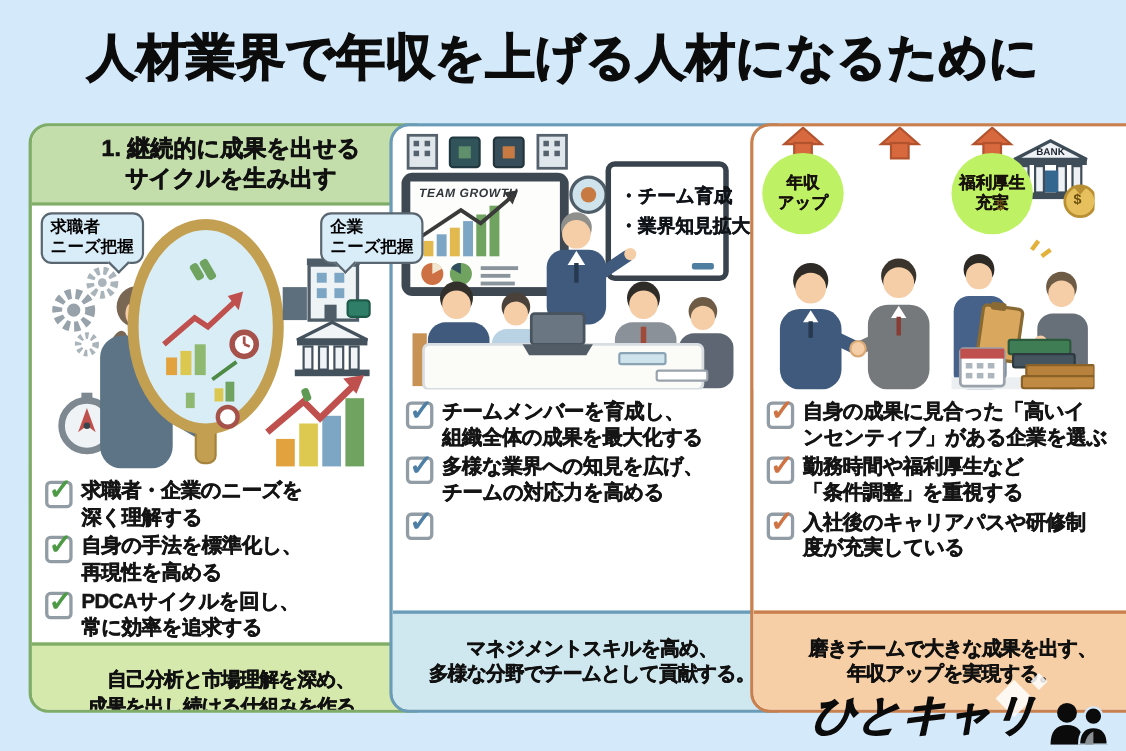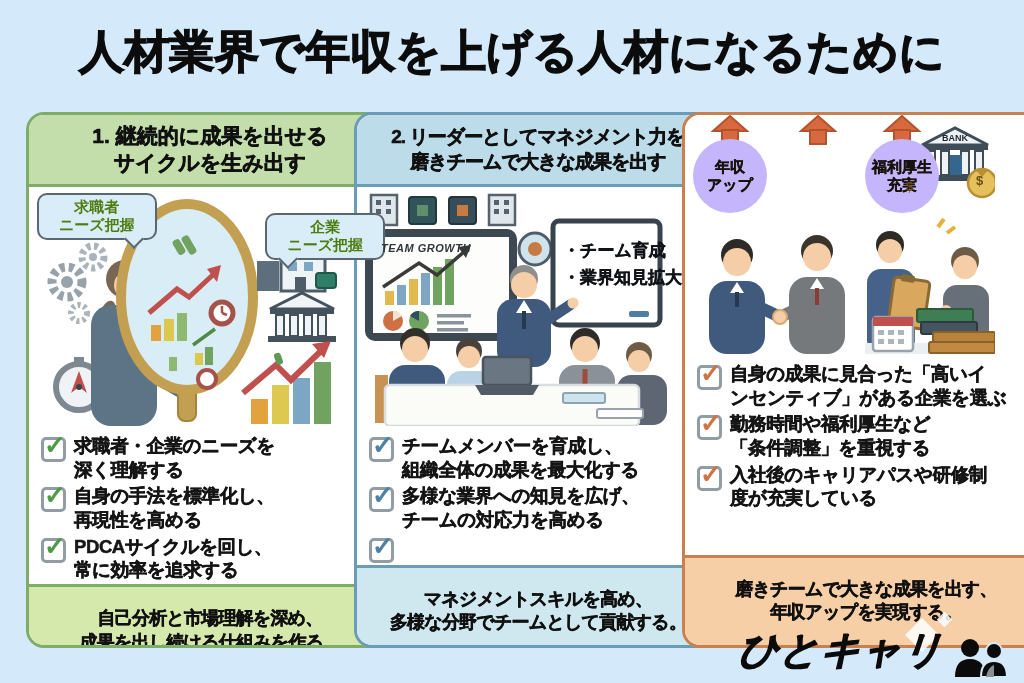--- a/index.html
+++ b/index.html
@@ -28,33 +28,33 @@
   .checkbox{flex:0 0 auto;width:19px;height:19px;border:3px solid #929ca4;border-radius:5px;
     background:#fff;position:relative;margin-top:3px;}
   .checkbox .mark{position:absolute;left:0px;top:-11px;font-size:26px;font-weight:900;
     color:var(--ck);-webkit-text-stroke:1px var(--ck);}
   .card-footer{flex:0 0 auto;min-height:64px;background:var(--fb);border-top:3.5px solid var(--bc);
     display:flex;align-items:center;justify-content:center;text-align:center;
     font-size:18px;font-weight:800;color:#111;line-height:1.32;white-space:pre-line;
     letter-spacing:-0.8px;-webkit-text-stroke:0.5px #111;padding:20px 2px;box-sizing:border-box;}
   
   .bubble{position:absolute;background:#d9edf8;border:2.5px solid #5a6670;border-radius:10px;
-    font-size:15px;font-weight:800;text-align:center;line-height:1.22;padding:3px 20px;
-    white-space:pre-line;color:#4d7c0f;z-index:3;}
+    font-size:15px;font-weight:800;text-align:left;line-height:1.22;padding:3px 7px;
+    white-space:pre-line;color:#000000;z-index:3;}
   .bubble-left{left:8px;top:6px;}
-  .bubble-right{right:6px;top:6px;margin-top:20px;}
+  .bubble-right{right:6px;top:6px;}
   .bubble::after{content:"";position:absolute;bottom:-8px;width:12px;height:12px;background:#d9edf8;
     border-right:2.5px solid #5a6670;border-bottom:2.5px solid #5a6670;transform:rotate(45deg);}
   .bubble-left::after{right:14px;}
   .bubble-right::after{left:14px;}
   .tg-label{position:absolute;left:24px;top:55px;font-size:11px;font-weight:800;color:#30363b;
     letter-spacing:.5px;z-index:3;font-style:italic;}
   .board-text{position:absolute;left:206px;top:50px;font-size:17px;font-weight:800;color:#101418;
     line-height:1.6;white-space:pre-line;z-index:3;-webkit-text-stroke:0.4px #101418;}
-  .badge{position:absolute;width:74px;height:74px;border-radius:50%;background:#c4b5fd;
+  .badge{position:absolute;width:74px;height:74px;border-radius:50%;background:#bef264;
     display:flex;align-items:center;justify-content:center;text-align:center;
     font-size:15px;font-weight:800;color:#18120a;line-height:1.18;white-space:pre-line;z-index:3;
     -webkit-text-stroke:0.4px #18120a;}
   .badge1{left:8px;top:24px;}
   .badge2{left:96px;top:24px;}
   .badge3{left:180px;top:24px;}
   .bank-label{position:absolute;left:237px;top:18px;width:66px;text-align:center;
     font-size:9px;font-weight:800;color:#1d2630;z-index:3;}
   .bag-dollar{position:absolute;font-size:13px;font-weight:900;color:#6b4e10;z-index:3;}
   .bag-dollar.d1{left:221px;top:64px;}
@@ -177,22 +177,20 @@
         <span class="checkbox"><span class="mark">✓</span></span>
         <span>PDCAサイクルを回し、
 常に効率を追求する</span>
       </div>
     </div>
     <div class="card-footer">自己分析と市場理解を深め、
 成果を出し続ける仕組みを作る。</div>
   </div>
 
   <div class="card card2" style="--bc: #6a9cb8; --hb: #bddce9; --fb: #cfe7ee; --ck: #4d7fa6;">
-    <div class="card-header">2. リーダーとしてマネジメント力を
-磨きチームで大きな成果を出す</div>
     <div class="card-illus">
       <svg width="310" height="239" viewBox="0 0 310 239">
 
         <g>
           <rect x="14" y="8" width="26" height="30" fill="#dfe7ec" stroke="#55626d" stroke-width="2.5"></rect>
           <rect x="19" y="13" width="5" height="5" fill="#55626d"></rect>
             <rect x="29" y="13" width="5" height="5" fill="#55626d"></rect>
           <rect x="19" y="22" width="5" height="5" fill="#55626d"></rect>
             <rect x="29" y="22" width="5" height="5" fill="#55626d"></rect>
           <rect x="52" y="10" width="27" height="27" rx="3" fill="#31535a" stroke="#203840" stroke-width="2"></rect>

